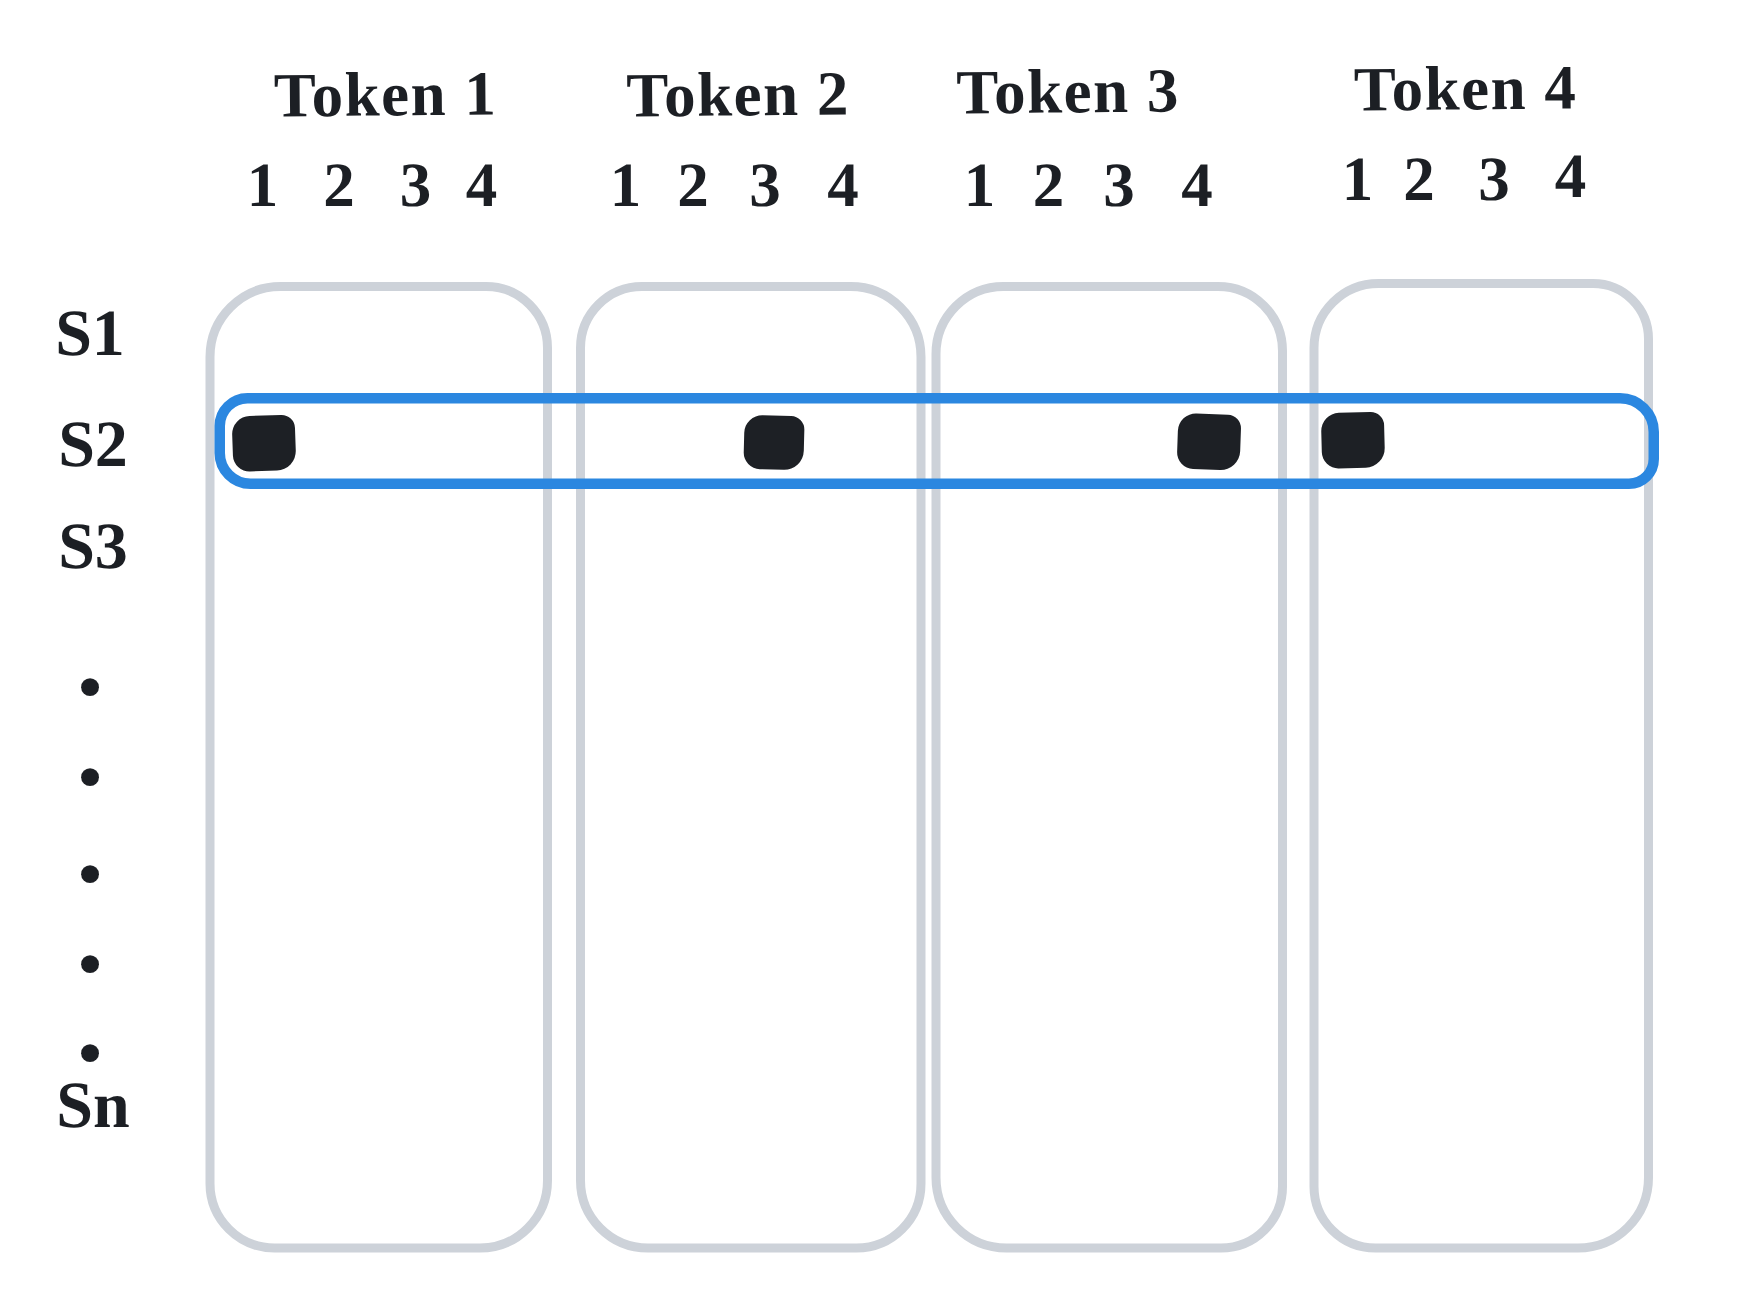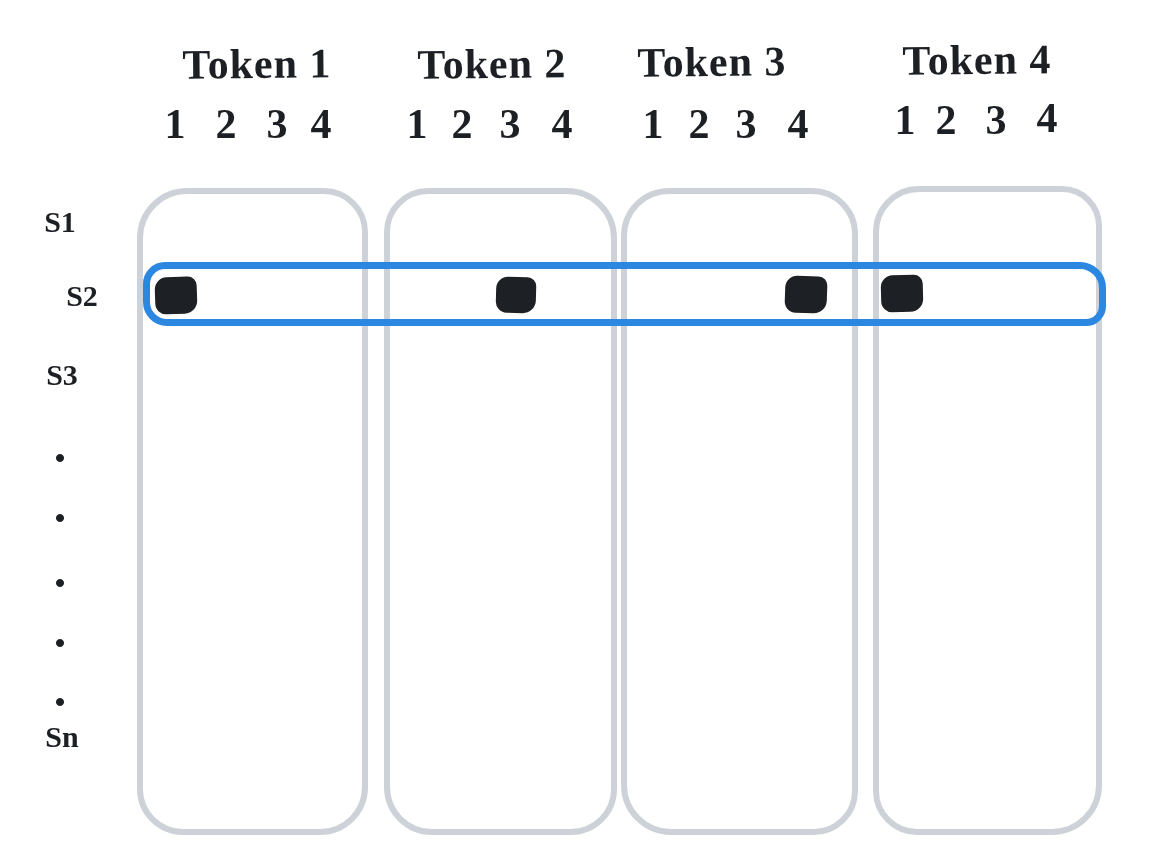--- a/index.html
+++ b/index.html
@@ -10,21 +10,21 @@
   .token-header{
     position:absolute;top:40px;transform:translateX(-50%) rotate(-0.5deg);
     font-size:42px;font-weight:700;white-space:nowrap;letter-spacing:1px;
   }
   .col-num{
     position:absolute;top:100px;transform:translateX(-50%);
     font-size:42px;font-weight:700;
   }
   .row-label{
     position:absolute;transform:translate(-50%,-50%);
-    font-size:30px;font-weight:700;white-space:nowrap;
+    font-size:44px;font-weight:700;white-space:nowrap;
   }
   .seq-container{
     position:absolute;top:188px;height:647px;box-sizing:border-box;
     border:6px solid #cdd2d9;border-radius:50px 44px 48px 46px;
     background:transparent;
   }
   .highlight-box{
     position:absolute;left:143px;top:262px;width:963px;height:64px;
     box-sizing:border-box;border:7px solid #2b87e0;border-radius:22px 26px 20px 24px;
     background:transparent;
@@ -58,22 +58,22 @@
   <div class="col-num" style="left:699px;">2</div>
   <div class="col-num" style="left:746px;">3</div>
   <div class="col-num" style="left:798px;">4</div>
 
   <div class="col-num" style="left:905px;top:96px;">1</div>
   <div class="col-num" style="left:946px;top:96px;">2</div>
   <div class="col-num" style="left:996px;top:96px;">3</div>
   <div class="col-num" style="left:1047px;top:94px;">4</div>
 
   <div class="row-label" style="left:60px;top:222px;">S1</div>
-  <div class="row-label" style="left:62px;top:296px;margin-left:20px;">S2</div>
-  <div class="row-label" style="left:62px;top:375px;">S3</div>
+  <div class="row-label" style="left:62px;top:296px;">S2</div>
+  <div class="row-label" style="left:62px;top:364px;">S3</div>
   <div class="row-label" style="left:60px;top:458px;">•</div>
   <div class="row-label" style="left:60px;top:518px;">•</div>
   <div class="row-label" style="left:60px;top:583px;">•</div>
   <div class="row-label" style="left:60px;top:643px;">•</div>
   <div class="row-label" style="left:60px;top:702px;">•</div>
   <div class="row-label" style="left:62px;top:737px;">Sn</div>
 
   <div class="seq-container" style="left:137px;width:231px;"></div>
   <div class="seq-container" style="left:384px;width:233px;border-radius:44px 50px 46px 48px;"></div>
   <div class="seq-container" style="left:621px;width:237px;border-radius:48px 46px 44px 50px;"></div>

